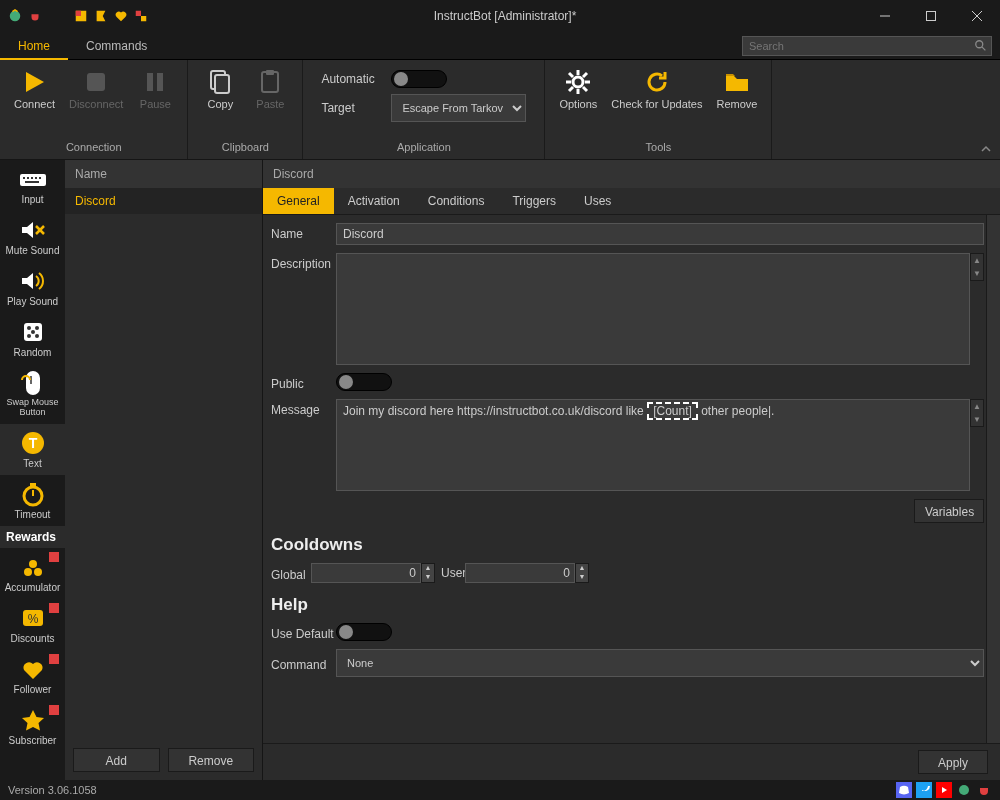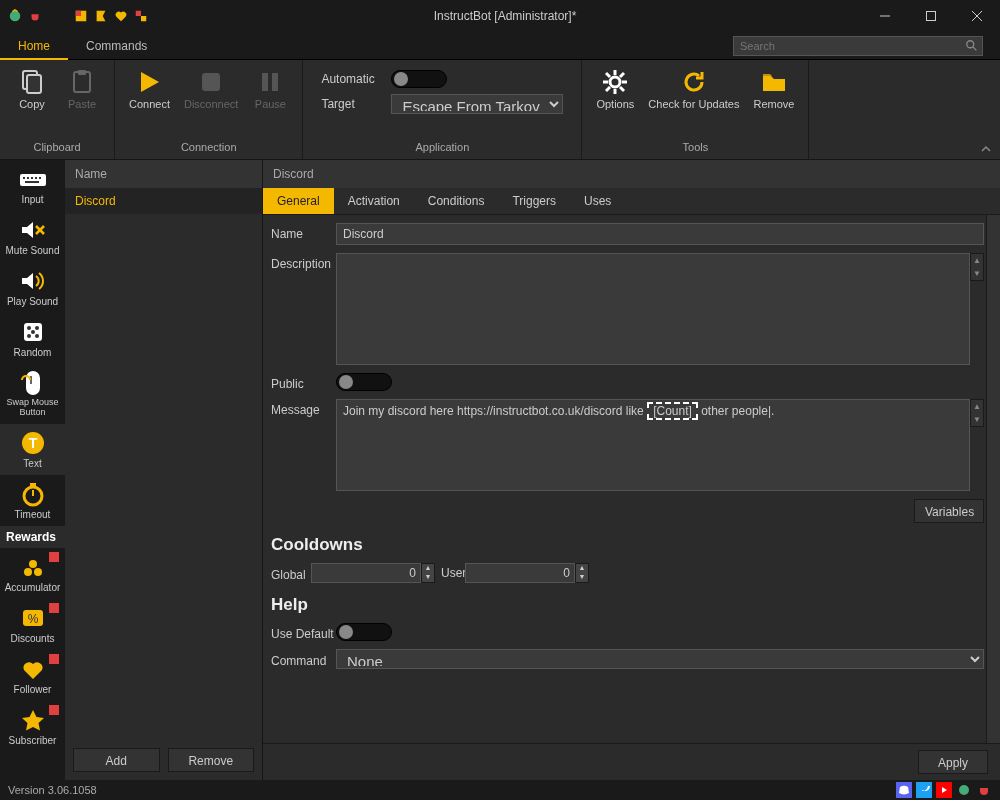--- a/index.html
+++ b/index.html
@@ -11,42 +11,42 @@
 .titlebar-center { flex: 1; text-align: center; color: #ccc; font-size: 12px; }
 .titlebar-right { display: flex; }
 .win-btn { width: 46px; height: 32px; display: flex; align-items: center; justify-content: center; color: #ccc; }
 .mini-icon { width: 14px; height: 14px; display: inline-block; }
 
 
 .menubar { height: 28px; background: #1a1a1a; display: flex; align-items: center; border-bottom: 1px solid #000; }
 .menubar-left { display: flex; }
 .menu-tab { padding: 0 18px; height: 28px; line-height: 28px; color: #bbb; border-bottom: 2px solid transparent; font-size: 12px; }
 .menu-tab.active { color: #f5b800; border-bottom: 2px solid #f5b800; }
-.menubar-right { margin-left: auto; padding-right: 17px; }
+.menubar-right { margin-left: auto; padding-right: 8px; }
 .search-box { width: 250px; height: 20px; background: #3a3a3a; border: 1px solid #555; color: #ccc; padding: 0 20px 0 6px; font-size: 11px; position: relative; }
 .search-wrap { position: relative; }
 .search-icon { position: absolute; right: 4px; top: 3px; width: 14px; height: 14px; color: #888; }
 
 
 .ribbon { height: 100px; background: #2b2b2b; display: flex; border-bottom: 1px solid #151515; position: relative; }
 .ribbon-group { display: flex; flex-direction: column; align-items: center; padding: 4px 8px; border-right: 1px solid #1a1a1a; }
 .ribbon-buttons { display: flex; gap: 2px; flex: 1; align-items: flex-start; }
 .ribbon-btn { display: flex; flex-direction: column; align-items: center; padding: 4px 6px; min-width: 48px; text-align: center; font-size: 11px; line-height: 1.2; }
 .ribbon-btn .ricon { width: 28px; height: 28px; margin-bottom: 2px; display: flex; align-items: center; justify-content: center; }
 .ribbon-btn.disabled { color: #666; }
 .ribbon-label { font-size: 11px; color: #aaa; padding: 2px 0; }
 .ribbon-collapse { position: absolute; right: 8px; bottom: 4px; color: #888; }
 
 
 .app-ctrl { display: flex; flex-direction: column; gap: 6px; padding: 6px 10px; flex: 1; }
 .app-row { display: flex; align-items: center; gap: 10px; }
 .app-row-label { width: 60px; font-size: 12px; color: #ccc; }
 .toggle { width: 56px; height: 18px; background: #111; border-radius: 10px; position: relative; border: 1px solid #000; }
 .toggle::after { content: ""; width: 14px; height: 14px; background: #888; border-radius: 50%; position: absolute; top: 1px; left: 2px; }
-.select { background: #3a3a3a; border: 1px solid #555; color: #ccc; padding: 2px 6px; font-size: 15px; height: 20px; min-width: 120px; }
+.select { background: #3a3a3a; border: 1px solid #555; color: #ccc; padding: 2px 6px; font-size: 11px; height: 28px; min-width: 120px; }
 
 
 .main { display: flex; height: calc(800px - 32px - 28px - 100px - 20px); }
 
 
 .sidebar { width: 65px; background: #1a1a1a; display: flex; flex-direction: column; overflow-y: auto; }
 .sb-item { display: flex; flex-direction: column; align-items: center; padding: 6px 2px; color: #ccc; font-size: 10px; text-align: center; line-height: 1.1; position: relative; }
 .sb-item .sicon { width: 30px; height: 26px; margin-bottom: 2px; display: flex; align-items: center; justify-content: center; }
 .sb-item.active { background: #2b2b2b; }
 .sb-item .dot { position: absolute; top: 4px; right: 6px; width: 10px; height: 10px; background: #e04040; }
@@ -178,68 +178,68 @@
   </div>
 </div>
 
 <div class="ribbon">
 
   <div class="ribbon-group">
     <div class="ribbon-buttons">
       <div class="ribbon-btn">
         <div class="ricon">
             <svg viewBox="0 0 28 28">
-              <rect x="5" y="3" width="14" height="18" rx="2" fill="none" stroke="#ccc" stroke-width="2"></rect>
-              <rect x="9" y="7" width="14" height="18" rx="2" fill="#333" stroke="#ccc" stroke-width="2"></rect>
-            </svg>
-          </div>
-        <span>Copy</span>
+              <path d="M6 4l18 10L6 24z" fill="#f5b800"></path>
+            </svg>
+          </div>
+        <span>Connect</span>
       </div>
       <div class="ribbon-btn disabled">
         <div class="ricon">
             <svg viewBox="0 0 28 28">
-              <rect x="6" y="4" width="16" height="20" rx="2" fill="none" stroke="#666" stroke-width="2"></rect>
-              <rect x="10" y="2" width="8" height="5" rx="1" fill="#666"></rect>
-            </svg>
-          </div>
-        <span>Paste</span>
-      </div>
-    </div>
-    <div class="ribbon-label">Clipboard</div>
+              <rect x="5" y="5" width="18" height="18" rx="3" fill="#555"></rect>
+            </svg>
+          </div>
+        <span>Disconnect</span>
+      </div>
+      <div class="ribbon-btn disabled">
+        <div class="ricon">
+            <svg viewBox="0 0 28 28">
+              <rect x="6" y="5" width="6" height="18" fill="#555"></rect>
+              <rect x="16" y="5" width="6" height="18" fill="#555"></rect>
+            </svg>
+          </div>
+        <span>Pause</span>
+      </div>
+    </div>
+    <div class="ribbon-label">Connection</div>
   </div>
 
   <div class="ribbon-group">
     <div class="ribbon-buttons">
       <div class="ribbon-btn">
         <div class="ricon">
             <svg viewBox="0 0 28 28">
-              <path d="M6 4l18 10L6 24z" fill="#f5b800"></path>
-            </svg>
-          </div>
-        <span>Connect</span>
+              <rect x="5" y="3" width="14" height="18" rx="2" fill="none" stroke="#ccc" stroke-width="2"></rect>
+              <rect x="9" y="7" width="14" height="18" rx="2" fill="#333" stroke="#ccc" stroke-width="2"></rect>
+            </svg>
+          </div>
+        <span>Copy</span>
       </div>
       <div class="ribbon-btn disabled">
         <div class="ricon">
             <svg viewBox="0 0 28 28">
-              <rect x="5" y="5" width="18" height="18" rx="3" fill="#555"></rect>
-            </svg>
-          </div>
-        <span>Disconnect</span>
-      </div>
-      <div class="ribbon-btn disabled">
-        <div class="ricon">
-            <svg viewBox="0 0 28 28">
-              <rect x="6" y="5" width="6" height="18" fill="#555"></rect>
-              <rect x="16" y="5" width="6" height="18" fill="#555"></rect>
-            </svg>
-          </div>
-        <span>Pause</span>
-      </div>
-    </div>
-    <div class="ribbon-label">Connection</div>
+              <rect x="6" y="4" width="16" height="20" rx="2" fill="none" stroke="#666" stroke-width="2"></rect>
+              <rect x="10" y="2" width="8" height="5" rx="1" fill="#666"></rect>
+            </svg>
+          </div>
+        <span>Paste</span>
+      </div>
+    </div>
+    <div class="ribbon-label">Clipboard</div>
   </div>
 
   <div class="ribbon-group" style="min-width:190px;">
     <div class="app-ctrl">
       <div class="app-row">
         <div class="app-row-label">Automatic</div>
         <div class="toggle"></div>
       </div>
       <div class="app-row">
         <div class="app-row-label">Target</div>

